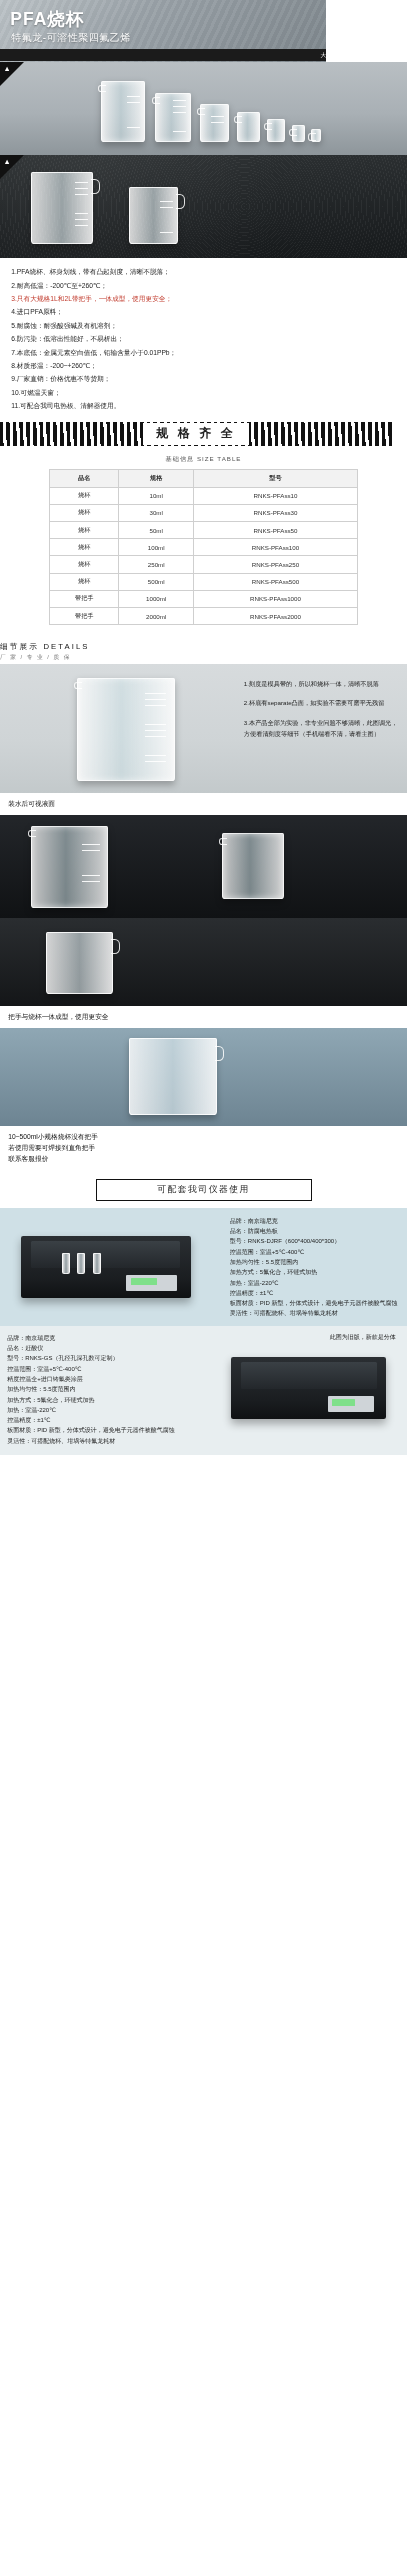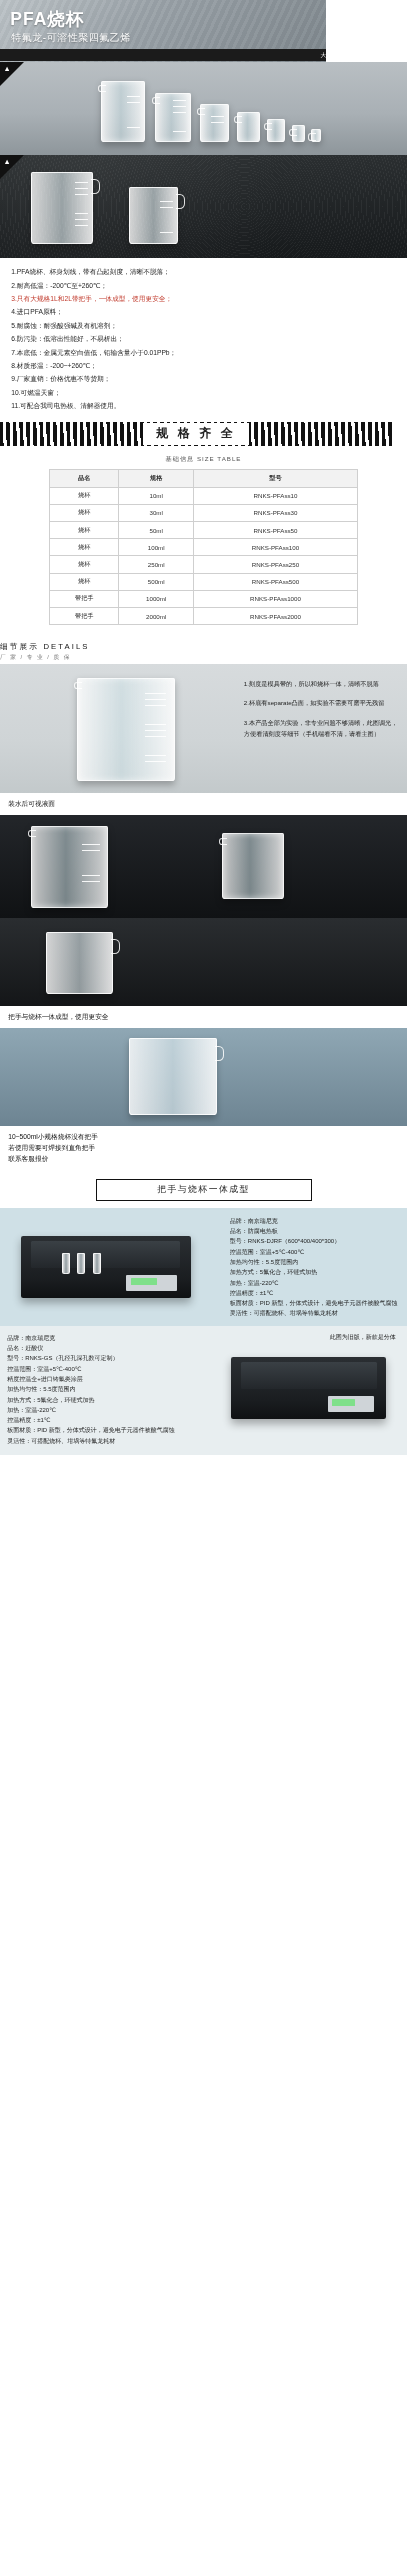--- a/index.html
+++ b/index.html
@@ -341,21 +341,21 @@
   </div>
   <div class="row-caption">把手与烧杯一体成型，使用更安全</div>
 
   <div class="detail-row photo photo7">
     <div class="handle-beaker" style="left:129px;bottom:10.3px;width:88px;height:77px;"></div>
   </div>
   <div class="row-caption" style="white-space:pre-line">10~500ml小规格烧杯没有把手
 若使用需要可焊接到直角把手
 联系客服报价</div>
 
-  <div class="eq-head">把手与烧杯一体成型</div>
+  <div class="eq-head">可配套我司仪器使用</div>
 
   <div class="eq-block">
     <div class="hotplate" style="left:20.6px;top:28px;width:170px;height:62px;">
       <div class="hp-top"></div>
       <div class="hp-panel">
           <div class="hp-disp"></div>
         </div>
     </div>
     <div class="mini-tube" style="left:62px;bottom:52px;width:8.2px;height:20.6px;"></div>
     <div class="mini-tube" style="left:77px;bottom:52px;width:8.2px;height:20.6px;"></div>

